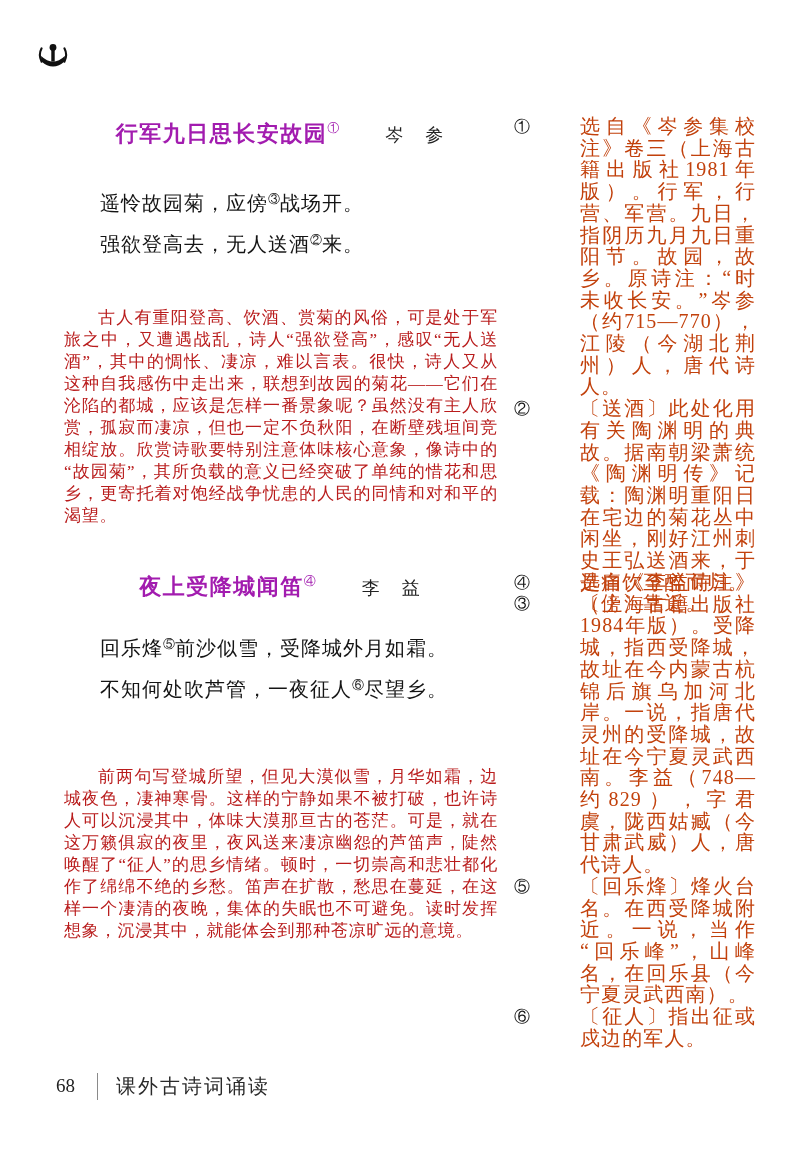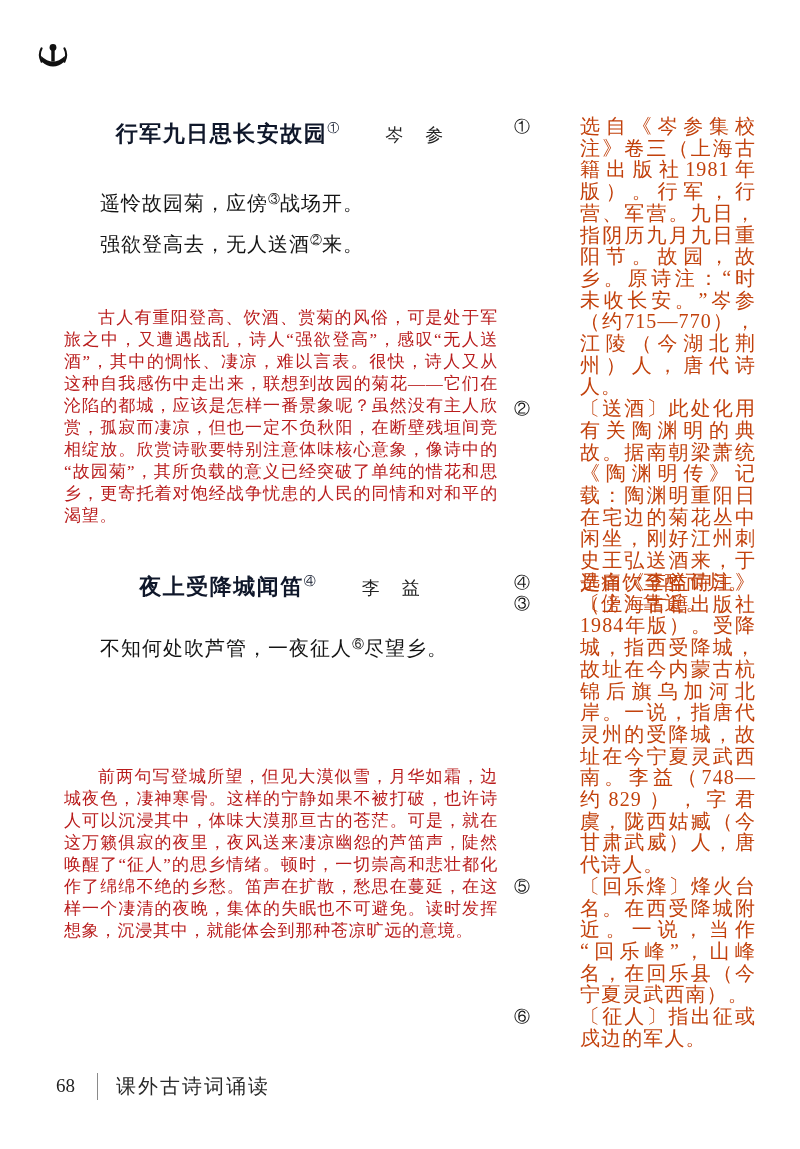--- a/index.html
+++ b/index.html
@@ -19,21 +19,21 @@
   
   .title-row {
     position:absolute; left:64px; width:433px;
     display:flex; justify-content:center; align-items:baseline; gap:46px;
     white-space:nowrap;
   }
   .title-row1 { top:119px; }
   .title-row2 { top:572px; }
   .poem-title {
     font-family:"Liberation Sans", sans-serif;
-    font-weight:700; font-size:22px; letter-spacing:1.5px; color:#0f172a;
+    font-weight:700; font-size:22px; letter-spacing:1.5px; color:#a21caf;
   }
   .poem-title sup { font-size:12px; font-weight:400; letter-spacing:0; vertical-align:9px; }
   .poem-author { font-size:18px; letter-spacing:2px; color:#222; }
 
   .poem-block { position:absolute; left:100px; font-size:20px; line-height:37px; letter-spacing:1px; color:#141414; white-space:nowrap; }
   .poem-block1 { top:181px; }
   .poem-block2 { top:626px; }
   .poem-block sup { font-size:12px; vertical-align:7px; letter-spacing:0; }
 
   .commentary {
@@ -87,20 +87,21 @@
   </div>
 
   <p class="commentary commentary1">古人有重阳登高、饮酒、赏菊的风俗，可是处于军旅之中，又遭遇战乱，诗人“强欲登高”，感叹“无人送酒”，其中的惆怅、凄凉，难以言表。很快，诗人又从这种自我感伤中走出来，联想到故园的菊花——它们在沦陷的都城，应该是怎样一番景象呢？虽然没有主人欣赏，孤寂而凄凉，但也一定不负秋阳，在断壁残垣间竞相绽放。欣赏诗歌要特别注意体味核心意象，像诗中的“故园菊”，其所负载的意义已经突破了单纯的惜花和思乡，更寄托着对饱经战争忧患的人民的同情和对和平的渴望。</p>
 
   <div class="title-row title-row2">
     <span class="poem-title"><span>夜上受降城闻笛</span><sup>④</sup></span>
     <span class="poem-author">李　益</span>
   </div>
 
   <div class="poem-block poem-block2">
+    <div class="poem-line"><span>回乐烽</span><sup>⑤</sup><span>前沙似雪，受降城外月如霜。</span></div>
     <div class="poem-line"><span>不知何处吹芦管，一夜征人</span><sup>⑥</sup><span>尽望乡。</span></div>
   </div>
 
   <p class="commentary commentary2">前两句写登城所望，但见大漠似雪，月华如霜，边城夜色，凄神寒骨。这样的宁静如果不被打破，也许诗人可以沉浸其中，体味大漠那亘古的苍茫。可是，就在这万籁俱寂的夜里，夜风送来凄凉幽怨的芦笛声，陡然唤醒了“征人”的思乡情绪。顿时，一切崇高和悲壮都化作了绵绵不绝的乡愁。笛声在扩散，愁思在蔓延，在这样一个凄清的夜晚，集体的失眠也不可避免。读时发挥想象，沉浸其中，就能体会到那种苍凉旷远的意境。</p>
 
   <div class="sidebar-group sidebar-group1">
     <div class="ann">
       <span class="ann-num">①</span>
       <span class="ann-text">选自《岑参集校注》卷三（上海古籍出版社1981年版）。行军，行营、军营。九日，指阴历九月九日重阳节。故园，故乡。原诗注：“时未收长安。”岑参（约715—770），江陵（今湖北荆州）人，唐代诗人。</span>
     </div>

